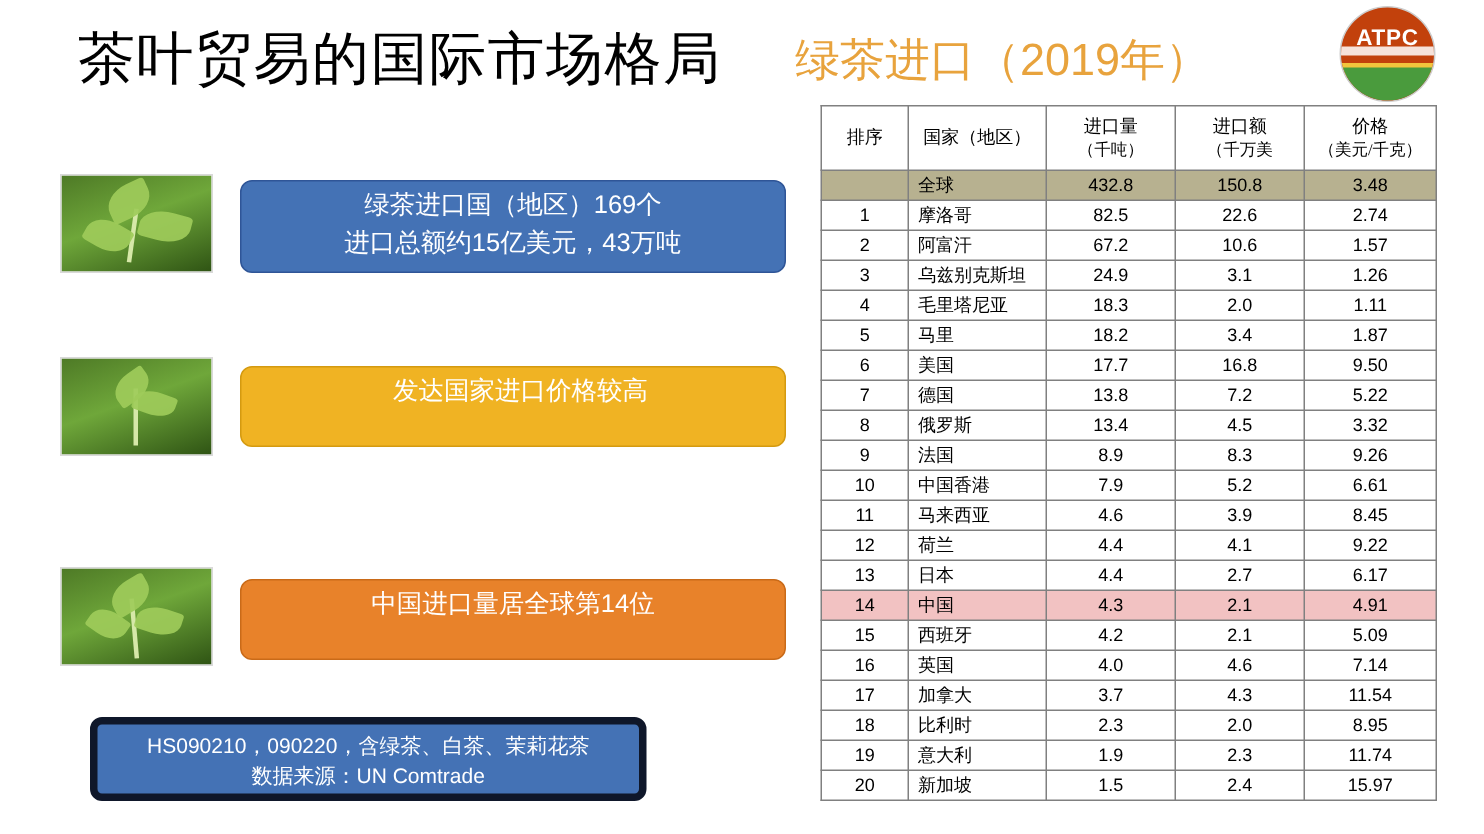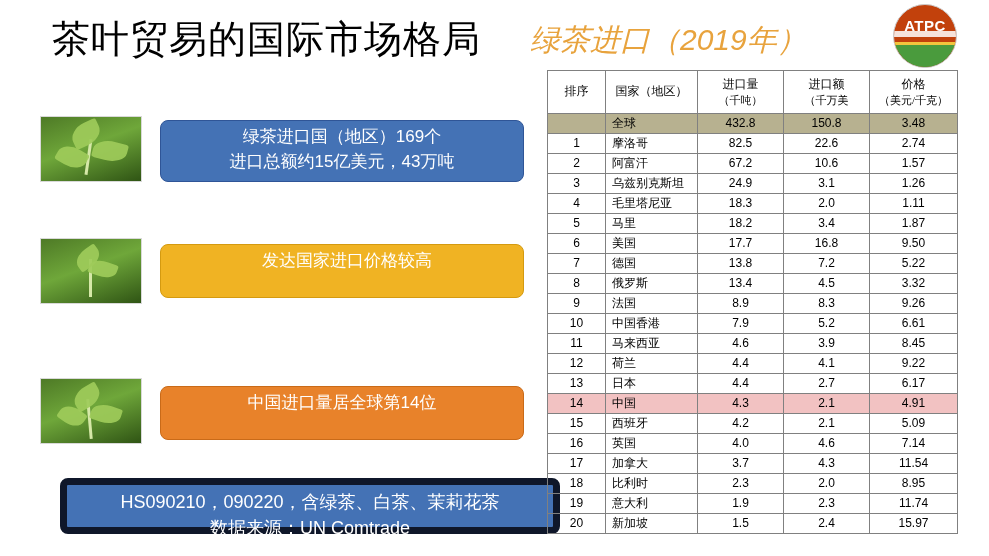--- a/index.html
+++ b/index.html
@@ -28,21 +28,20 @@
     color: #000000;
     letter-spacing: 1px;
     white-space: nowrap;
   }
   #title-sub {
     position: absolute;
     left: 530px; top: 14px;
     font-size: 30px;
     color: #e8a33d;
     white-space: nowrap;
-    font-style: italic;
   }
   
   #logo {
     position: absolute;
     left: 893px; top: 4px;
     width: 62px; height: 62px;
     border-radius: 50%;
     overflow: hidden;
     background: #c2410c;
     border: 1px solid #cccccc;
@@ -120,23 +119,23 @@
   }
   #box-yellow {
     left: 160px; top: 244px; width: 364px; height: 54px;
     background: #f0b323; border: 1px solid #d49a10; padding-left: 20px;
   }
   #box-orange {
     left: 160px; top: 386px; width: 364px; height: 54px;
     background: #e8822a; border: 1px solid #c96a18;
   }
   #box-blue2 {
-    left: 60px; top: 478px; width: 500px; height: 56px;
-    background: #4472b5; border: 7px solid #0f172a;
-    font-size: 18px;
+    left: 60px; top: 478px; width: 371px; height: 56px;
+    background: #4472b5; border: 5px solid #0f172a;
+    font-size: 14px;
   }
   .callout .line2 { display: block; }
 
   
   #table-wrap {
     position: absolute;
     left: 547px; top: 70px;
     width: 410px;
   }
   table {

